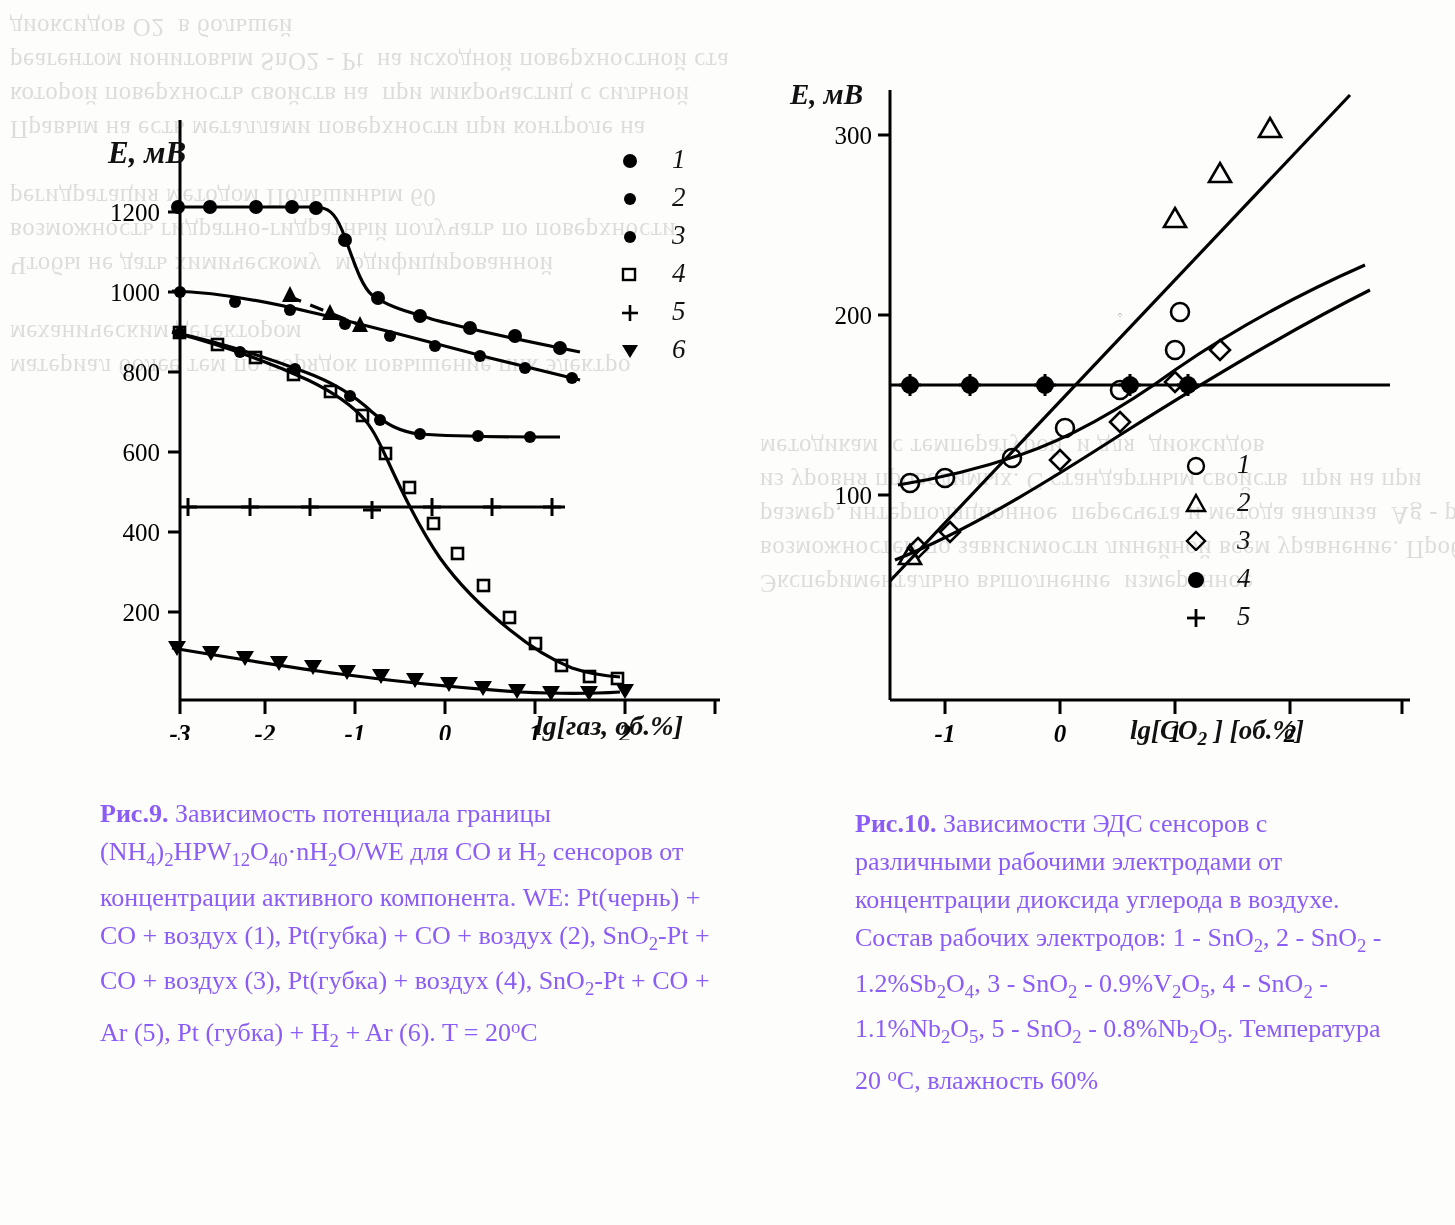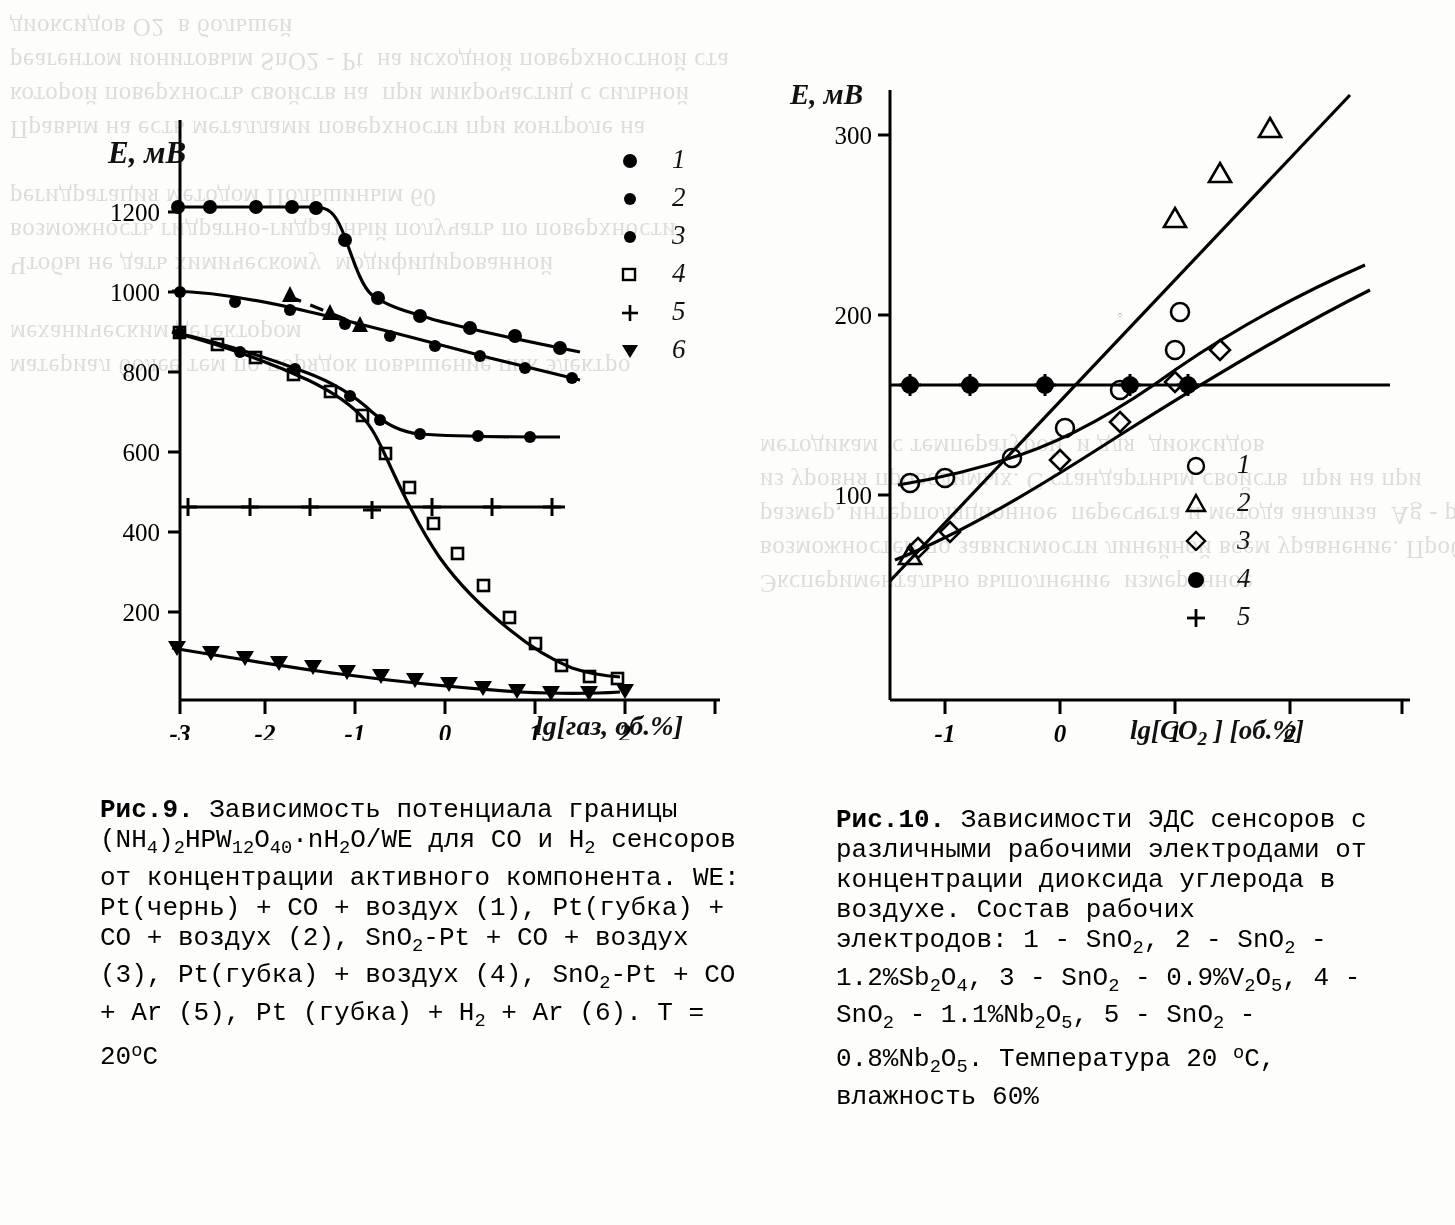--- a/index.html
+++ b/index.html
@@ -68,27 +68,27 @@
     line-height: 1;
   }
   .legend .lb { margin-left: 14px; }
 
   #legend9 { left: 560px; top: 60px; }
   #legend10 { left: 395px; top: 385px; }
 
   
   .caption {
     position: absolute;
-    font-family: Liberation Mono, monospace;
+    font-family: Liberation Serif, serif;
     font-size: 26px;
-    line-height: 30px;
-    color: #000000;
+    line-height: 38px;
+    color: #8b5cf6;
   }
   #cap9 { left: 100px; top: 795px; width: 640px; }
-  #cap10 { left: 836px; top: 805px; width: 540px; }
+  #cap10 { left: 855px; top: 805px; width: 540px; }
   .caption b { font-weight: bold; }
   sub { font-size: 0.72em; vertical-align: -0.3em; }
   sup { font-size: 0.72em; vertical-align: 0.45em; }
 
   svg { display:block; }
   .axisline { stroke:#000; stroke-width:3; fill:none; }
   .tick { stroke:#000; stroke-width:3; }
   .curve { fill:none; stroke:#000; stroke-width:3.2; }
   .curve-d { fill:none; stroke:#000; stroke-width:3.2; stroke-dasharray:14 10; }
   .ticklab { font-family:"Liberation Serif", serif; font-size:25px; fill:#000; }

